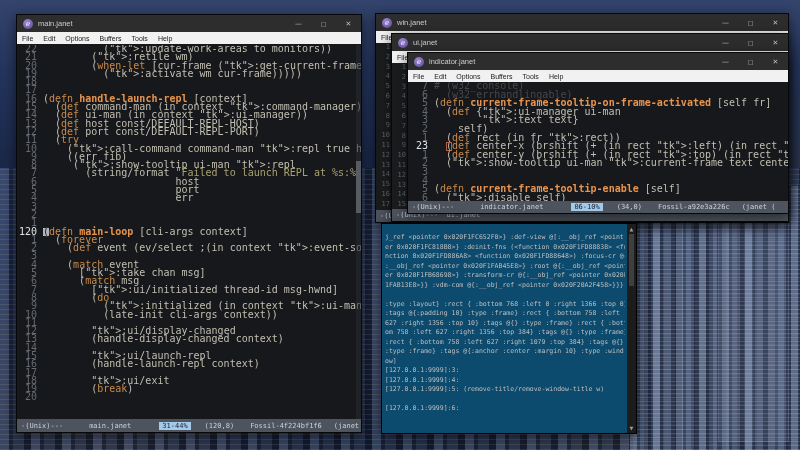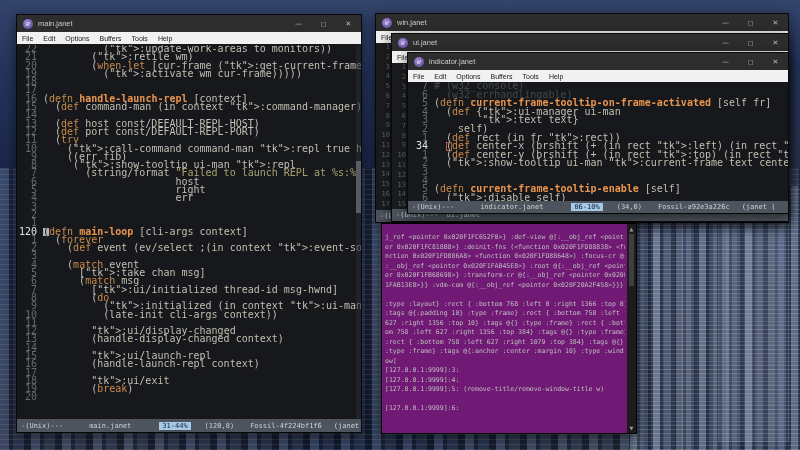--- a/index.html
+++ b/index.html
@@ -74,21 +74,21 @@
   #w-main .modeline{height:13px;}
   #w-win{left:375px;top:13px;width:414px;height:210px;z-index:3;background:#1a1c1e;}
   #w-ui{left:391px;top:33px;width:398px;height:189px;z-index:4;background:#1a1c1e;}
   #w-indicator{left:407px;top:52px;width:382px;height:162px;z-index:5;}
   #w-indicator .editor{top:29px;bottom:12px;}
   #w-indicator .crow{height:8.6px;line-height:8.6px;}
   .vscroll{position:absolute;right:0;top:30px;bottom:13px;width:5px;background:rgba(40,44,48,0.55);}
   .vthumb{position:absolute;left:0;right:0;top:31%;height:14%;background:#565c61;}
 
   
-  #w-term{left:381px;top:223px;width:256px;height:211px;z-index:6;background:#701a75;border:1px solid #000;}
+  #w-term{left:381px;top:223px;width:256px;height:211px;z-index:6;background:#0c4a6e;border:1px solid #000;}
   .tlines{position:absolute;left:3px;top:9px;right:11px;bottom:2px;overflow:hidden;}
   .tline{height:9.5px;line-height:9.5px;font-family:"DejaVu Sans Mono",monospace;font-size:6.5px;color:#bfbfbf;white-space:pre;}
   .tscroll{position:absolute;right:0;top:0;bottom:0;width:9px;background:#1c1c1c;}
   .tarr{position:absolute;left:0;right:0;text-align:center;color:#9a9a9a;font-size:5px;line-height:8px;}
   .tarr.up{top:1px;}
   .tarr.down{bottom:1px;}
   .tthumb{position:absolute;left:2px;width:5px;top:10px;height:52px;background:#3f3f3f;}
 </style>
 </head>
 <body>
@@ -222,21 +222,21 @@
     </div>
       <div class="crow">
       <span class="ln">2</span>
       <span class="ct">    self)</span>
     </div>
       <div class="crow">
       <span class="ln">1</span>
       <span class="ct">  (<span class="td">def</span> rect (in fr <span class="&lt;span">"tk"</span>&gt;:rect))</span>
     </div>
       <div class="crow current">
-      <span class="ln">34</span>
+      <span class="ln">23</span>
       <span class="ct">  (<span class="td">def</span> center-x (brshift (+ (in rect <span class="&lt;span">"tk"</span>&gt;:left) (in rect <span class="&lt;span">"tk"</span>&gt;:right)) 1))<i class="curbox hollow" style="left: 2ch;">(</i></span>
     </div>
       <div class="crow">
       <span class="ln">1</span>
       <span class="ct">  (<span class="td">def</span> center-y (brshift (+ (in rect <span class="&lt;span">"tk"</span>&gt;:top) (in rect <span class="&lt;span">"tk"</span>&gt;:bottom)) 1))</span>
     </div>
       <div class="crow">
       <span class="ln">2</span>
       <span class="ct">  (<span class="&lt;span">"tk"</span>&gt;:show-tooltip ui-man <span class="&lt;span">"tk"</span>&gt;:current-frame text center-x center-y))</span>
     </div>
@@ -342,20 +342,21 @@
       <div class="crow">
       <span class="ln">16</span>
       <span class="ct">(<span class="td">defn</span> <span class="tf">handle-launch-repl</span> [context]</span>
     </div>
       <div class="crow">
       <span class="ln">15</span>
       <span class="ct">  (<span class="td">def</span> command-man (in context <span class="&lt;span">"tk"</span>&gt;:command-manager))</span>
     </div>
       <div class="crow">
       <span class="ln">14</span>
+      <span class="ct">  (<span class="td">def</span> ui-man (in context <span class="&lt;span">"tk"</span>&gt;:ui-manager))</span>
     </div>
       <div class="crow">
       <span class="ln">13</span>
       <span class="ct">  (<span class="td">def</span> host const/DEFAULT-REPL-HOST)</span>
     </div>
       <div class="crow">
       <span class="ln">12</span>
       <span class="ct">  (<span class="td">def</span> port const/DEFAULT-REPL-PORT)</span>
     </div>
       <div class="crow">
@@ -377,21 +378,21 @@
       <div class="crow">
       <span class="ln">7</span>
       <span class="ct">       (string/format <span class="ts">"Failed to launch REPL at %s:%d\n%s\n%s"</span></span>
     </div>
       <div class="crow">
       <span class="ln">6</span>
       <span class="ct">                      host</span>
     </div>
       <div class="crow">
       <span class="ln">5</span>
-      <span class="ct">                      right</span>
+      <span class="ct">                      port</span>
     </div>
       <div class="crow">
       <span class="ln">4</span>
       <span class="ct">                      err</span>
     </div>
       <div class="crow">
       <span class="ln">3</span>
     </div>
       <div class="crow">
       <span class="ln">2</span>

